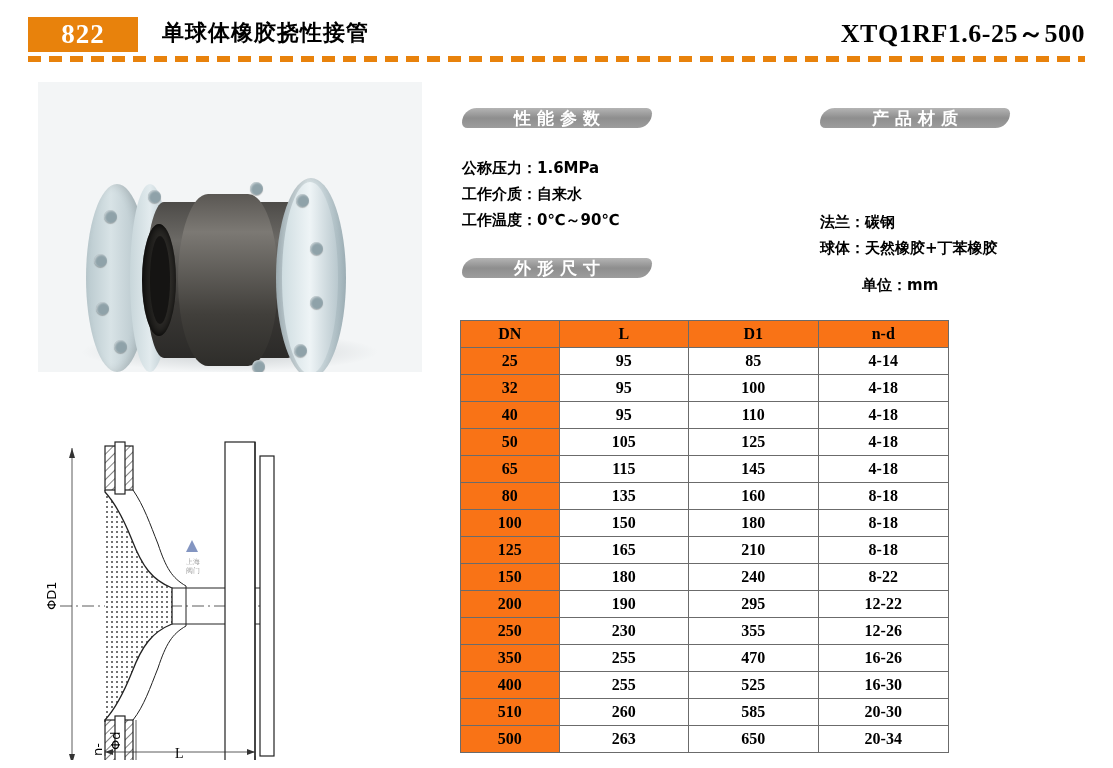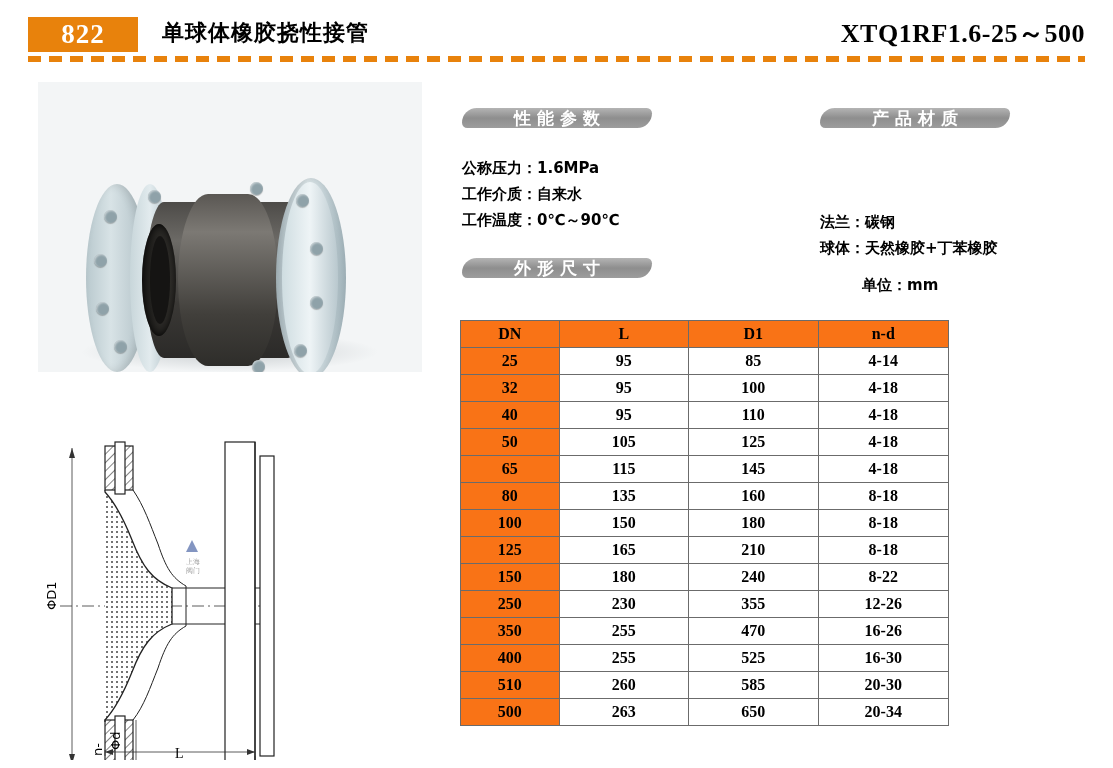--- a/index.html
+++ b/index.html
@@ -407,20 +407,26 @@
         <td>210</td>
         <td>8-18</td>
       </tr>
       <tr>
         <td class="dn">150</td>
         <td>180</td>
         <td>240</td>
         <td>8-22</td>
       </tr>
       <tr>
+        <td class="dn">200</td>
+        <td>190</td>
+        <td>295</td>
+        <td>12-22</td>
+      </tr>
+      <tr>
         <td class="dn">250</td>
         <td>230</td>
         <td>355</td>
         <td>12-26</td>
       </tr>
       <tr>
         <td class="dn">350</td>
         <td>255</td>
         <td>470</td>
         <td>16-26</td>

